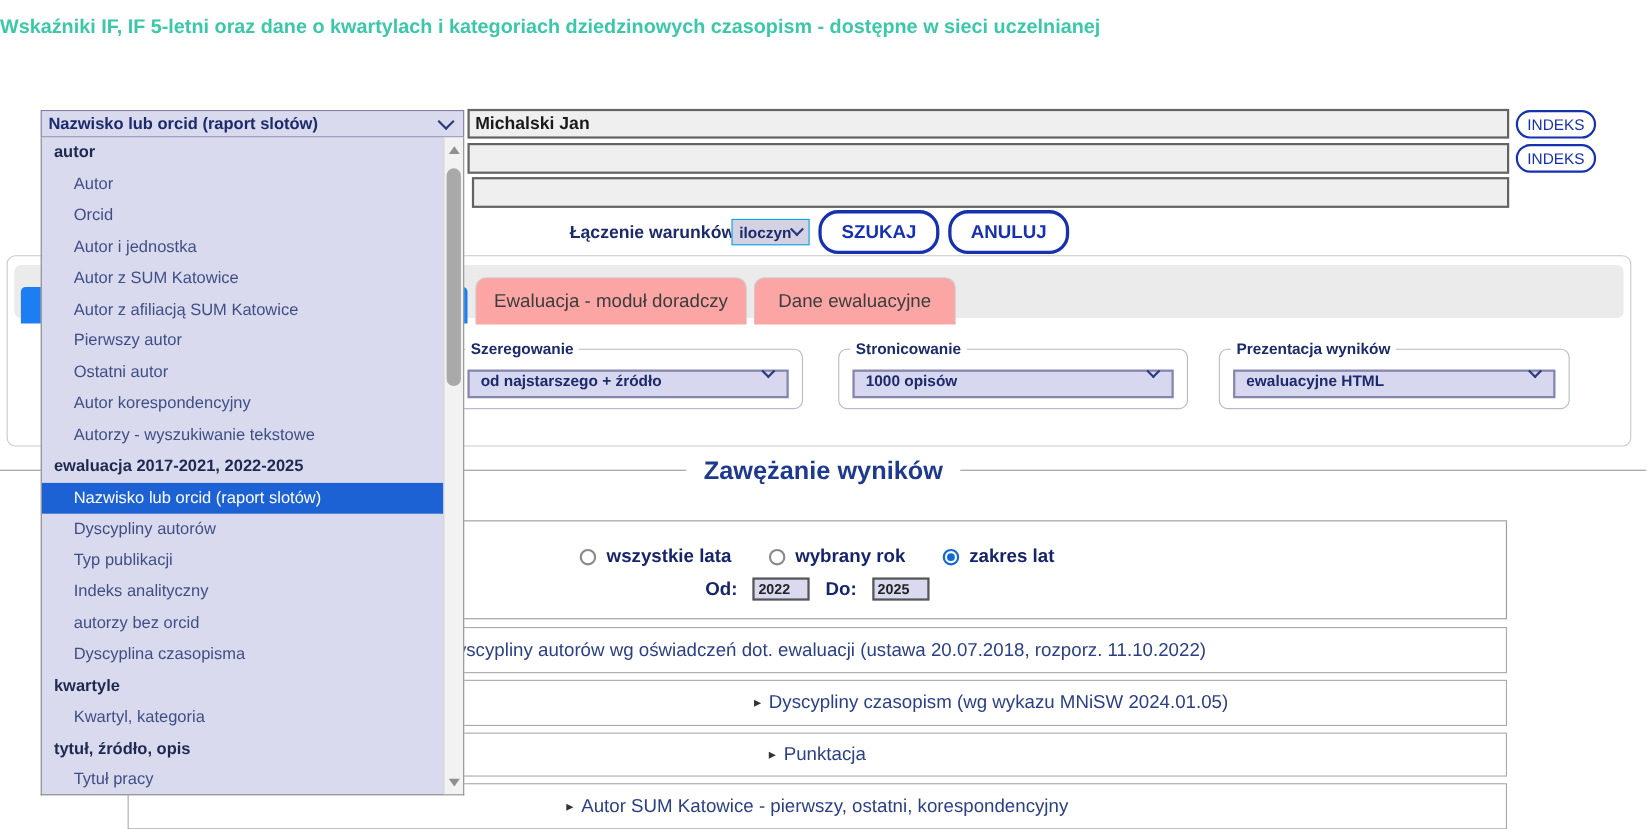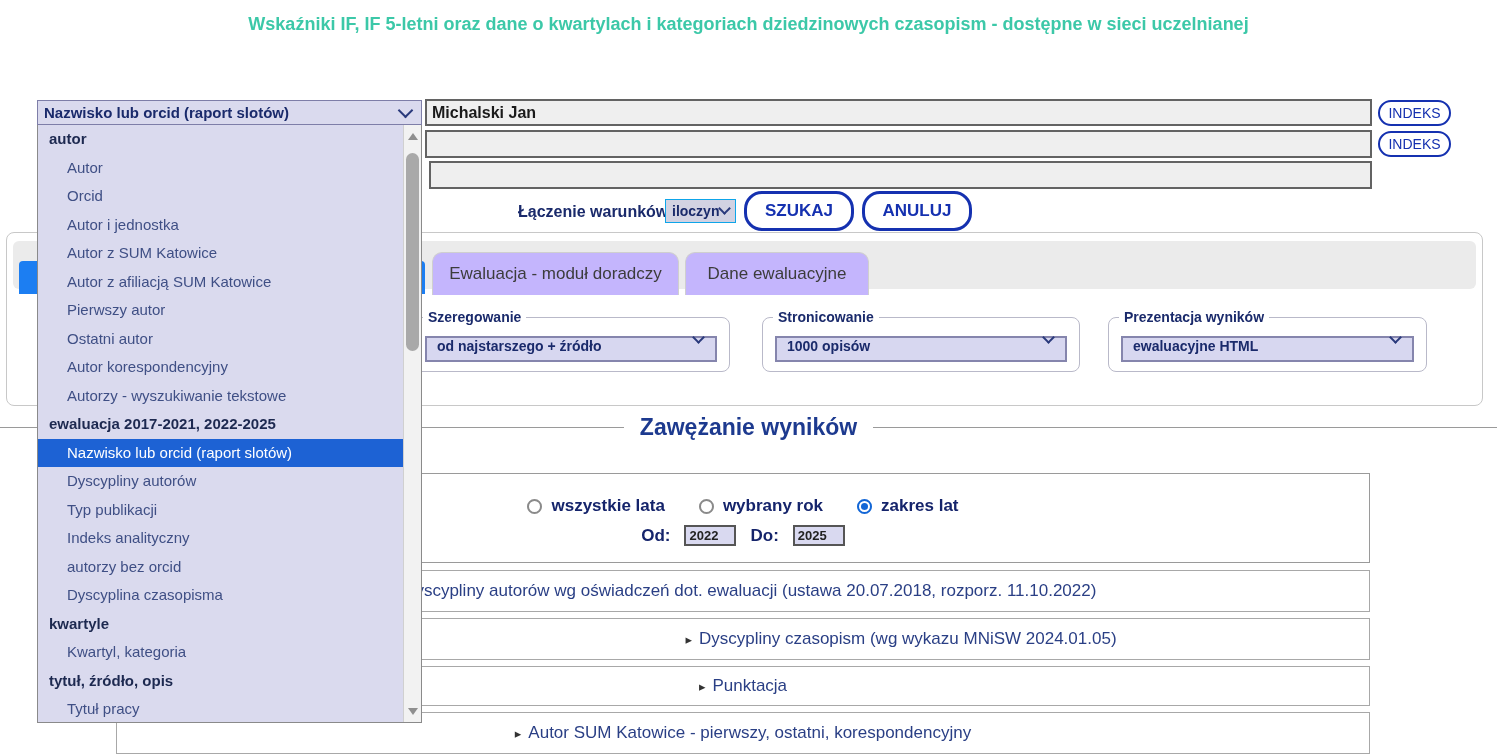--- a/index.html
+++ b/index.html
@@ -4,21 +4,21 @@
 <style>
   :root{
     --title-teal:#3cc8a8; --navy:#1a2a6b; --button-blue:#1531b0;
     --highlight-blue:#1d62d4; --active-tab-blue:#1c7ef2;
     --dropdown-bg:#dadaee; --select-bg:#d7d7f0;
   }
   html,body{margin:0;padding:0;background:#fff;}
   #app{position:relative;width:1497px;height:754px;background:#fff;overflow:hidden;
        font-family:"Liberation Sans","DejaVu Sans",sans-serif;}
 
-  .title{position:absolute;top:14px;left:0;right:0;text-align:center;
+  .title{position:absolute;top:14px;left:0;right:0;
          color:var(--title-teal);font-weight:bold;font-size:18px;}
 
   
   .criteria-select{position:absolute;left:37px;top:100px;width:385px;height:25px;
        background:var(--dropdown-bg);border:1px solid #7e7ea8;box-sizing:border-box;
        display:flex;align-items:center;padding:0 10px 0 6px;font-weight:bold;font-size:15px;color:var(--navy);}
   .chev{width:9px;height:9px;border-left:2px solid #2a3a7c;border-bottom:2px solid #2a3a7c;
         transform:rotate(-45deg);margin-left:auto;margin-top:-5px;flex:none;}
   .chev.sm{width:7px;height:7px;}
   .search-input{position:absolute;background:#efefef;border:2px solid #636363;box-sizing:border-box;
@@ -38,21 +38,21 @@
         border-radius:18px;background:#fff;color:var(--button-blue);font-weight:bold;font-size:17px;
         display:flex;align-items:center;justify-content:center;box-sizing:border-box;font-family:inherit;cursor:pointer;}
   .szukaj{left:744px;} .anuluj{left:862px;}
 
   
   .panel{position:absolute;left:6px;top:232px;width:1477px;height:174px;border:1px solid #c8c8c8;
         border-radius:8px;background:#fff;box-sizing:border-box;}
   .tabstrip{position:absolute;left:6px;top:8px;width:1463px;height:48px;background:#ebebeb;border-radius:6px;}
   .tab-active{position:absolute;left:6px;top:20px;width:406px;height:33px;
         background:var(--active-tab-blue);border-radius:4px 4px 0 0;}
-  .tab{position:absolute;top:11px;height:43px;background:#c4b5fd;border:1px solid #cfcfcf;border-bottom:none;
+  .tab{position:absolute;top:11px;height:43px;background:#fca5a5;border:1px solid #cfcfcf;border-bottom:none;
         border-radius:10px 10px 0 0;display:flex;align-items:center;justify-content:center;
         font-size:17px;color:#3c3c3c;box-sizing:border-box;}
   .tab2{left:419px;width:247px;} .tab3{left:672px;width:184px;}
   .fs{position:absolute;top:317px;height:55px;border:1px solid #b9b9c9;border-radius:8px;background:#fff;box-sizing:border-box;}
   .fs1{left:412px;width:318px;} .fs2{left:762px;width:318px;} .fs3{left:1108px;width:319px;}
   .fs .legend{position:absolute;top:-9px;left:10px;background:#fff;padding:0 5px;font-weight:bold;
         font-size:14px;color:var(--navy);white-space:nowrap;}
   .fs-select{position:absolute;left:12px;right:12px;bottom:9px;height:26px;background:var(--select-bg);
         border:2px solid #8585ad;display:flex;align-items:flex-start;padding:0 10px;font-weight:bold;
         font-size:14px;color:var(--navy);box-sizing:border-box;}

